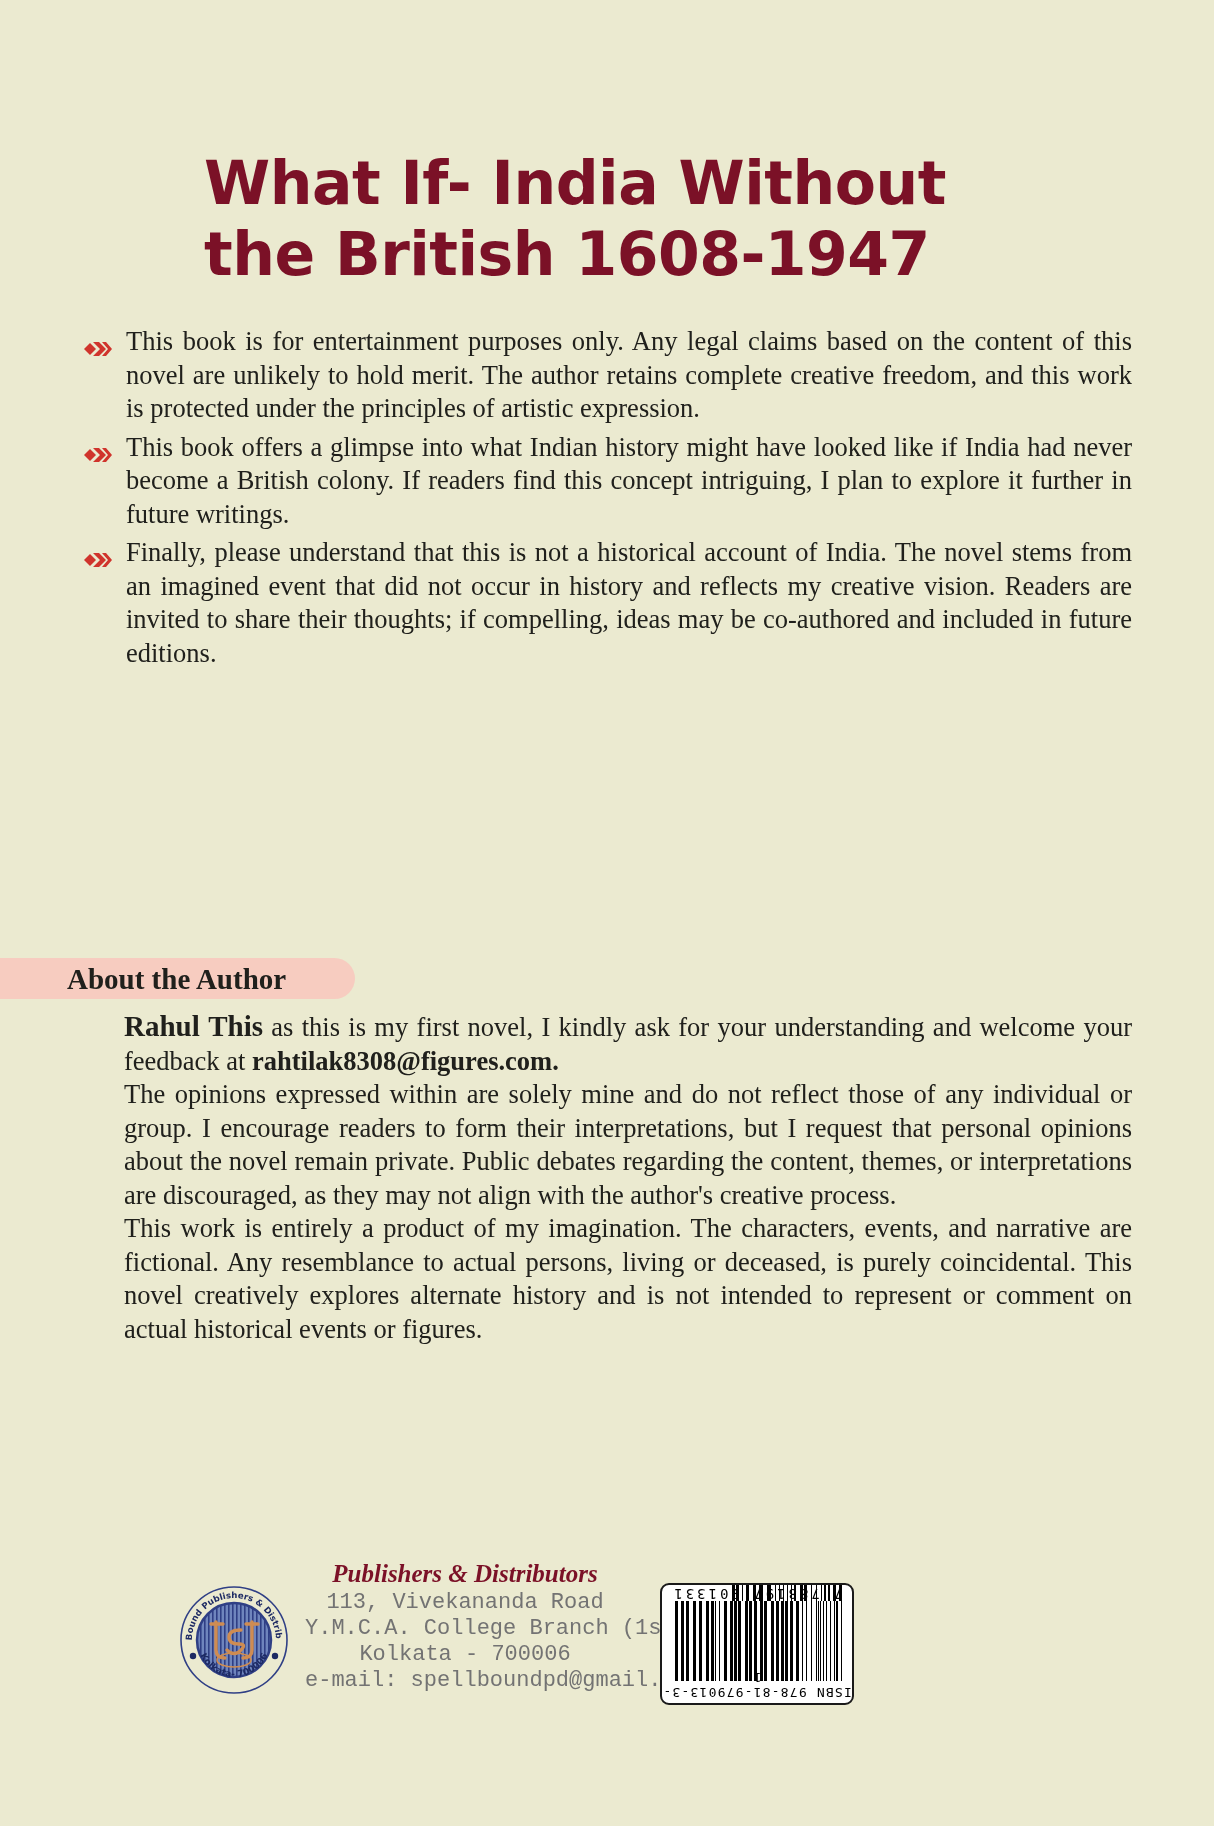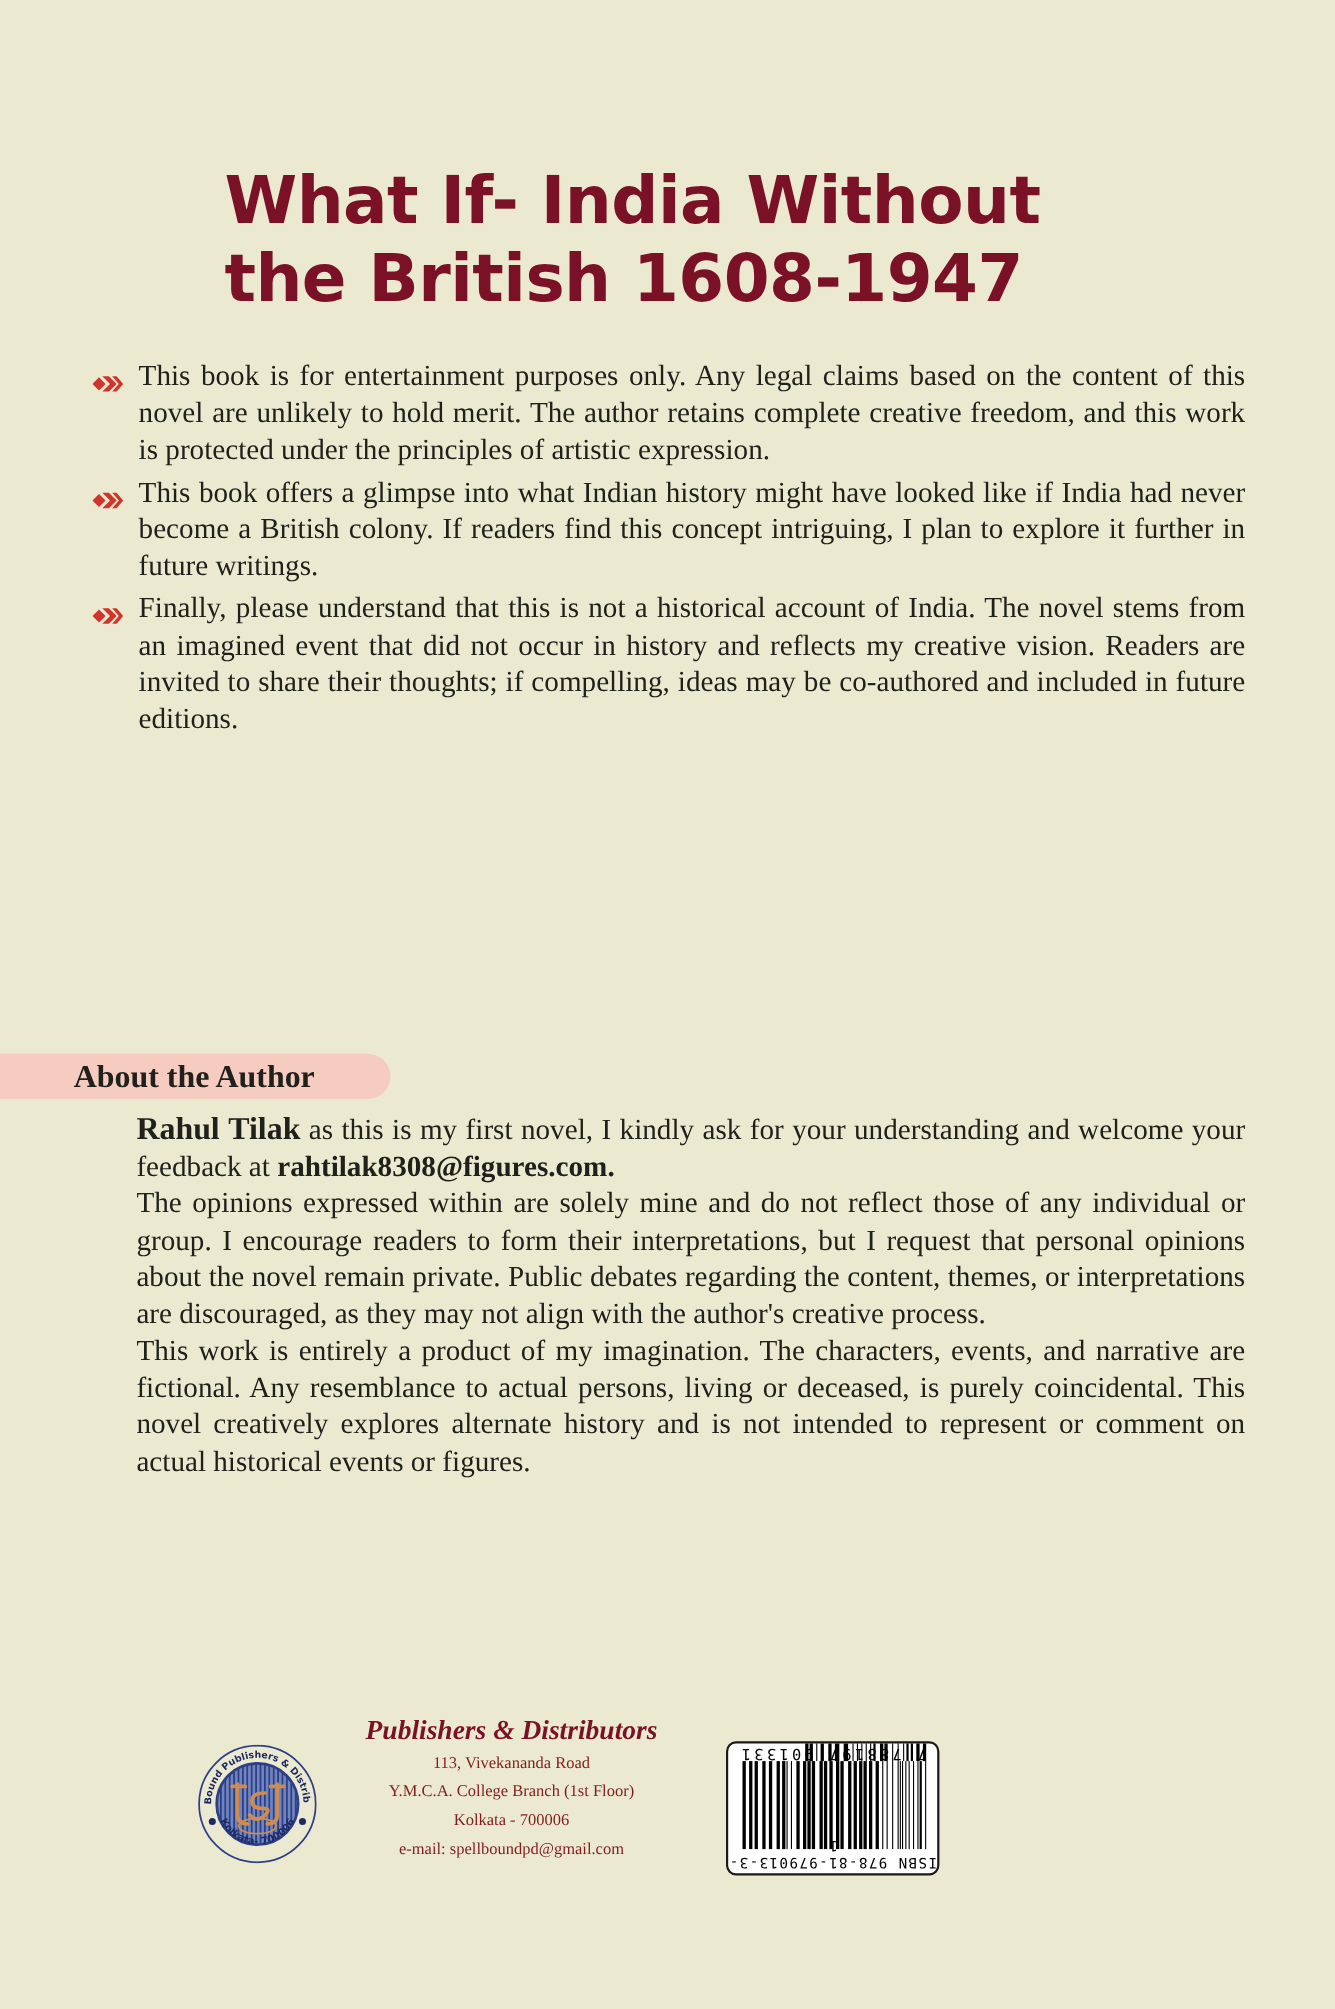--- a/index.html
+++ b/index.html
@@ -153,24 +153,24 @@
   .pub-tagline {
     font-family: "Liberation Serif", serif;
     font-style: italic;
     font-weight: bold;
     font-size: 25px;
     line-height: 32px;
     color: #7b1127;
     white-space: nowrap;
   }
   .pub-addr-line {
-    font-family: Liberation Serif, serif;
-    font-size: 15px;
+    font-family: Liberation Mono, monospace;
+    font-size: 22px;
     line-height: 26px;
-    color: #7f1d1d;
+    color: #737373;
     white-space: nowrap;
   }
 
   
   .barcode-box {
     position: absolute;
     left: 660px;
     top: 1583px;
     width: 194px;
     height: 122px;
@@ -262,21 +262,21 @@
       <span class="bullet-text">Finally, please understand that this is not a historical account of India. The novel stems from an imagined event that did not occur in history and reflects my creative vision. Readers are invited to share their thoughts; if compelling, ideas may be co-authored and included in future editions.</span>
     </div>
 
 
   </div>
 
   <div class="about-banner"></div>
   <div class="about-banner-label">About the Author</div>
 
   <div class="author-body">
-    <p class="author-para"><span class="auth-name">Rahul Tilak</span><span> as this is my first novel, I kindly ask for your understanding and welcome your feedback at </span><span class="auth-email">rahtilak8308@figures.com.</span></p>
+    <p class="author-para"><span class="auth-name">Rahul This</span><span> as this is my first novel, I kindly ask for your understanding and welcome your feedback at </span><span class="auth-email">rahtilak8308@figures.com.</span></p>
     <p class="author-para">The opinions expressed within are solely mine and do not reflect those of any individual or group. I encourage readers to form their interpretations, but I request that personal opinions about the novel remain private. Public debates regarding the content, themes, or interpretations are discouraged, as they may not align with the author's creative process.</p>
     <p class="author-para">This work is entirely a product of my imagination. The characters, events, and narrative are fictional. Any resemblance to actual persons, living or deceased, is purely coincidental. This novel creatively explores alternate history and is not intended to represent or comment on actual historical events or figures.</p>
   </div>
 
   <div class="pub-block">
 
     <div class="pub-logo">
       <svg width="108" height="108" viewBox="0 0 108 108" aria-hidden="true">
         <defs>
           <path id="ringTop" d="M 54,54 m -42,0 a 42,42 0 1,1 84,0" fill="none"></path>

